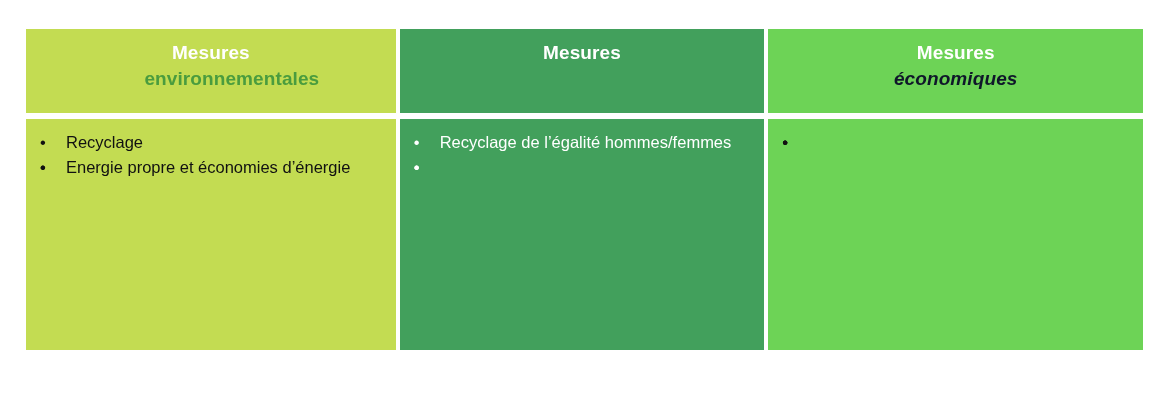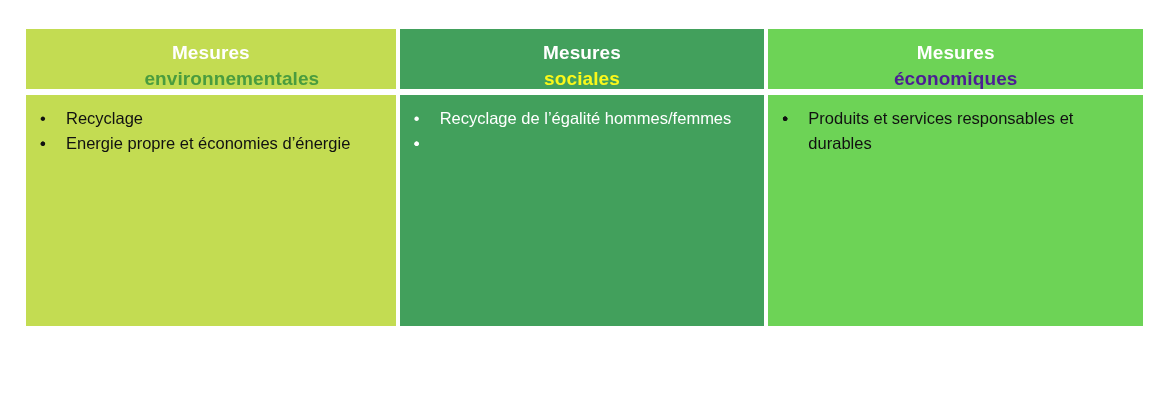--- a/index.html
+++ b/index.html
@@ -22,21 +22,21 @@
     height: 321px;
   }
 
   .row {
     display: flex;
     width: 100%;
     gap: 4px;
   }
 
   .header-row {
-    height: 60px;
+    height: 84px;
     margin-bottom: 6px;
   }
 
   .body-row {
     height: 231px;
   }
 
   .cell {
     box-sizing: border-box;
     overflow: hidden;
@@ -105,26 +105,25 @@
 
   <div class="row header-row">
 
     <div class="cell col-1 header-cell" id="hdr-0" style="background-color: rgb(195, 220, 82);">
       <div class="header-line-1" style="color: rgb(255, 255, 255);">Mesures</div>
       <div class="header-line-2" style="color: rgb(74, 156, 62); margin-left: 42px;">environnementales</div>
     </div>
 
     <div class="cell col-2 header-cell" id="hdr-1" style="background-color: rgb(66, 160, 92);">
       <div class="header-line-1" style="color: rgb(255, 255, 255);">Mesures</div>
-      <div class="header-line-2" style="color: rgb(251, 248, 26);">sociales</div>
     </div>
 
     <div class="cell col-3 header-cell" id="hdr-2" style="background-color: rgb(109, 211, 86);">
       <div class="header-line-1" style="color: rgb(255, 255, 255);">Mesures</div>
-      <div class="header-line-2" style="color: #4c1d95;">économiques</div>
+      <div class="header-line-2" style="color: #0f172a; font-style: italic;">économiques</div>
     </div>
 
   </div>
 
   <div class="row body-row">
 
     <div class="cell col-1 body-cell" id="body-0" style="background-color: rgb(195, 220, 82); color: rgb(17, 17, 17);">
       <ul class="bullets">
           <li><span class="bullet-dot">•</span><span>Recyclage</span></li>
           <li><span class="bullet-dot">•</span></li>
@@ -137,19 +136,19 @@
           <li><span class="bullet-dot">•</span><span>Recyclage de l’égalité hommes/femmes</span></li>
           <li><span class="bullet-dot">•</span></li>
           <li><span class="bullet-dot">•</span></li>
         </ul>
     </div>
 
     <div class="cell col-3 body-cell" id="body-2" style="background-color: rgb(109, 211, 86); color: rgb(17, 17, 17);">
       <ul class="bullets">
           <li><span class="bullet-dot">•</span></li>
           <li><span class="bullet-dot">•</span></li>
-          <li><span class="bullet-dot">•</span><span>Produits et services responsables et durables</span></li>
+          <li><span class="bullet-dot">•</span></li>
         </ul>
     </div>
 
   </div>
 
 </div>
 
 </body></html>

